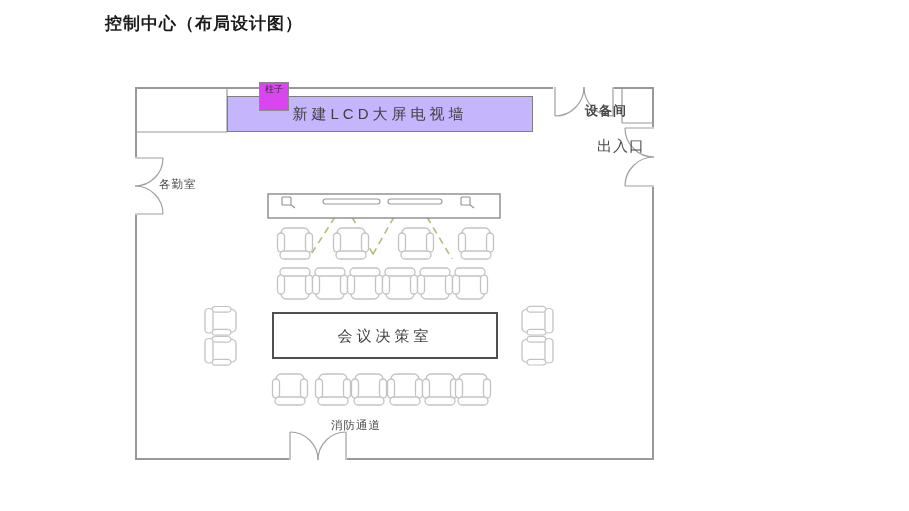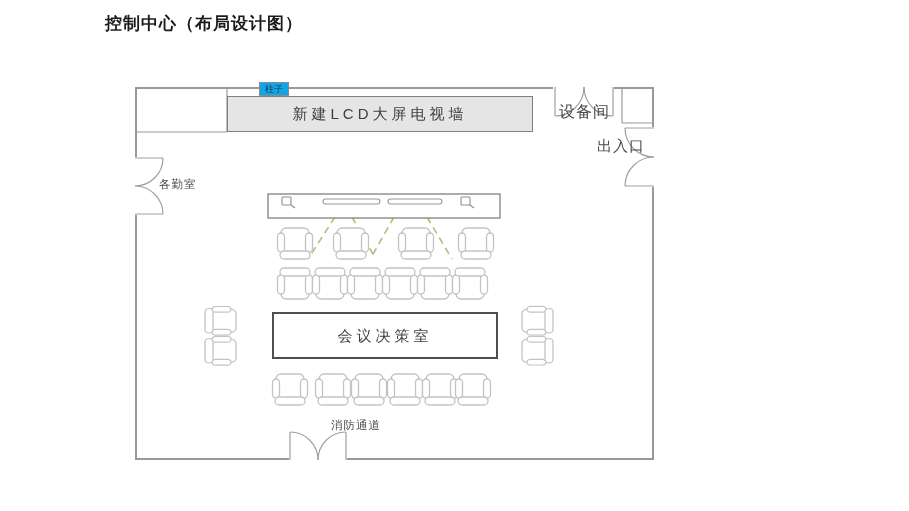--- a/index.html
+++ b/index.html
@@ -9,37 +9,37 @@
   }
   .page-title{
     position:absolute;left:97px;top:12px;font-size:17px;font-weight:600;
     color:#1a1a1a;letter-spacing:1px;white-space:nowrap;margin-left:8px;
   }
   .plan{position:absolute;left:135px;top:87px;width:519px;height:373px;}
   .plan svg{position:absolute;left:0;top:0;overflow:visible;}
   .lbl{position:absolute;color:#4a4a4a;white-space:nowrap;}
   .lcd-box{
     position:absolute;left:92px;top:9px;width:306px;height:36px;
-    border:1px solid #7f7f7f;background:#e5e5e5;box-sizing:border-box;
+    border:1px solid #7f7f7f;background:#c4b5fd;box-sizing:border-box;
     text-align:center;line-height:34px;font-size:15px;color:#3f3f3f;letter-spacing:4px;
   }
   .pillar-box{
-    position:absolute;left:124px;top:-5px;width:30px;height:14px;background:#0ea5e9;
+    position:absolute;left:124px;top:-5px;width:30px;height:29px;background:#d946ef;
     border:1px solid #8a8a8a;box-sizing:border-box;text-align:center;
     font-size:9px;line-height:12px;color:#333;
   }
   .console-label{
     position:absolute;left:133px;top:93px;width:232px;text-align:center;
     font-size:12.5px;font-weight:600;color:#4a4a4a;letter-spacing:2px;
   }
   .meeting-label{
     position:absolute;left:138px;top:226px;width:224px;height:31px;
     text-align:center;line-height:45px;font-size:15px;color:#3f3f3f;letter-spacing:4px;
   }
-  .lbl-equipment{left:424px;top:15px;font-size:16px;letter-spacing:1px;}
+  .lbl-equipment{left:450px;top:15px;font-size:13px;letter-spacing:1px;font-weight:bold;}
   .lbl-entrance{left:462px;top:50px;font-size:15px;letter-spacing:1px;font-family:Liberation Mono, monospace;}
   .lbl-duty{left:24px;top:90px;font-size:11.5px;letter-spacing:1px;}
   .lbl-fire{left:148px;top:331px;font-size:11.5px;letter-spacing:1px;margin-left:48px;}
 </style>
 </head>
 <body>
 
 <div class="page-title">控制中心（布局设计图）</div>
 
 <div class="plan">

